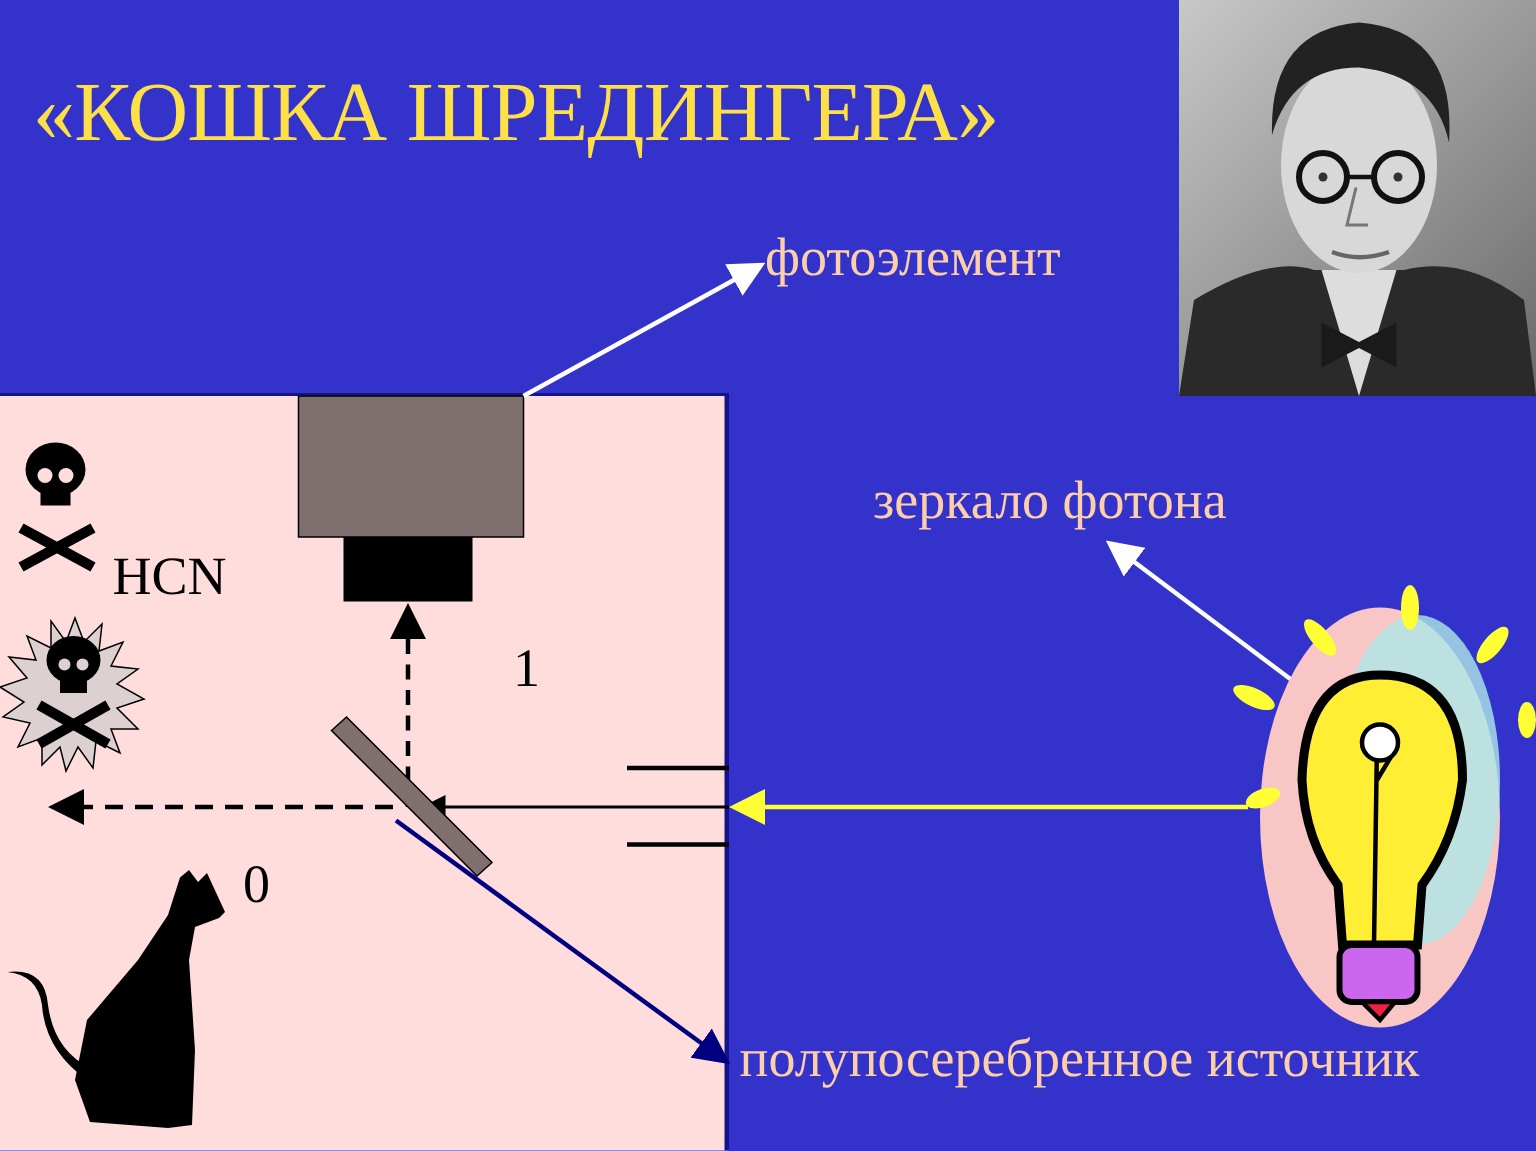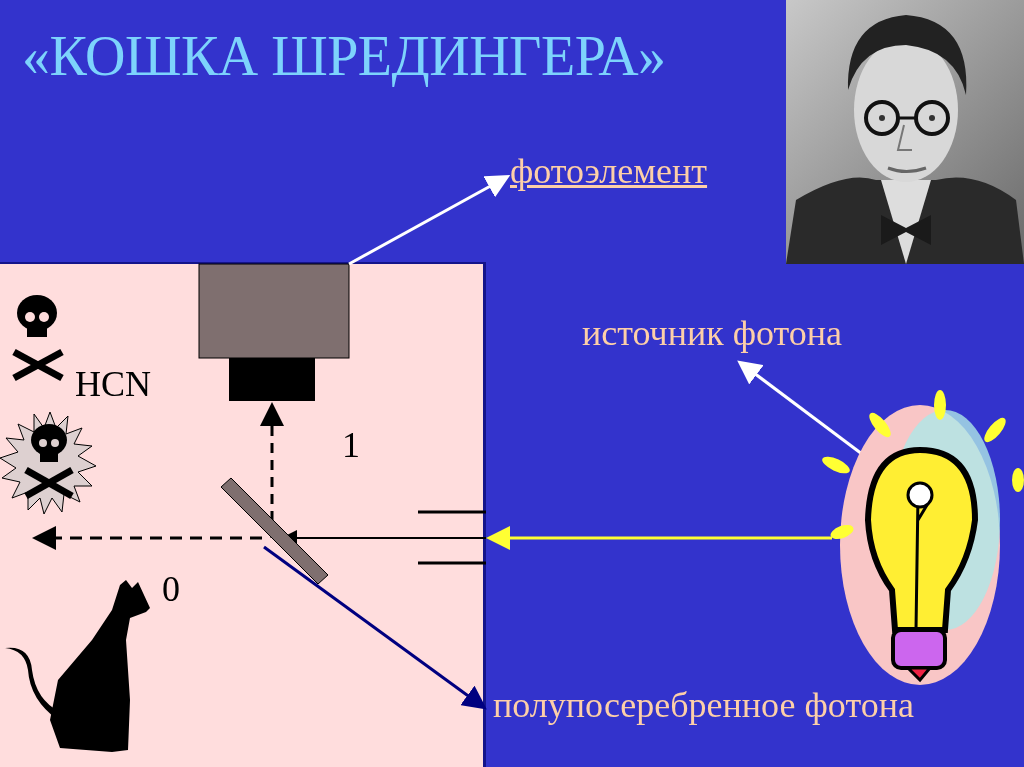--- a/index.html
+++ b/index.html
@@ -1,17 +1,17 @@
 <!DOCTYPE html>
 <html><head>
 <meta charset="utf-8">
 <style>
   html,body{margin:0;padding:0;}
   body{width:1024px;height:767px;overflow:hidden;background:#3333cc;position:relative;font-family:"Liberation Serif",serif;}
-  .title{position:absolute;left:22px;top:24px;font-size:56px;color:#7dd3fc;letter-spacing:-0.5px;white-space:nowrap;}
+  .title{position:absolute;left:22px;top:43px;font-size:56px;color:#fde047;letter-spacing:-0.5px;white-space:nowrap;}
   .box{position:absolute;left:0;top:262px;width:486px;height:505px;background:#ffdddd;border-right:3px solid #14148a;border-top:2px solid #14148a;box-sizing:border-box;}
   .lbl{position:absolute;color:#fdcfa8;font-size:36px;white-space:nowrap;}
   .num{position:absolute;color:#000;font-size:36px;}
   .portrait{position:absolute;left:786px;top:0;width:238px;height:264px;background:linear-gradient(135deg,#c8c8c8,#6a6a6a);overflow:hidden;}
   svg{position:absolute;left:0;top:0;}
 </style>
 </head>
 <body>
 
 <div class="title">«КОШКА ШРЕДИНГЕРА»</div>
@@ -108,18 +108,18 @@
       <ellipse cx="940" cy="405" rx="6" ry="15"></ellipse>
       <ellipse cx="880" cy="425" rx="6" ry="15" transform="rotate(-40 880 425)"></ellipse>
       <ellipse cx="995" cy="430" rx="6" ry="15" transform="rotate(40 995 430)"></ellipse>
       <ellipse cx="836" cy="465" rx="6" ry="15" transform="rotate(-65 836 465)"></ellipse>
       <ellipse cx="842" cy="532" rx="6" ry="12" transform="rotate(70 842 532)"></ellipse>
       <ellipse cx="1018" cy="480" rx="6" ry="12"></ellipse>
     </g>
   </g>
 </svg>
 
-<div class="lbl" style="left:510px;top:150px;text-decoration:underline;">фотоэлемент</div>
-<div class="lbl" style="left:582px;top:312px;">источник фотона</div>
-<div class="lbl" style="left:493px;top:684px;">полупосеребренное фотона</div>
+<div class="lbl" style="left:510px;top:150px;">фотоэлемент</div>
+<div class="lbl" style="left:582px;top:312px;">зеркало фотона</div>
+<div class="lbl" style="left:493px;top:684px;">полупосеребренное источник</div>
 <div class="num" style="left:75px;top:346px;margin-top:17px;">HCN</div>
 <div class="num" style="left:342px;top:424px;">1</div>
 <div class="num" style="left:162px;top:568px;">0</div>
 
 </body></html>

